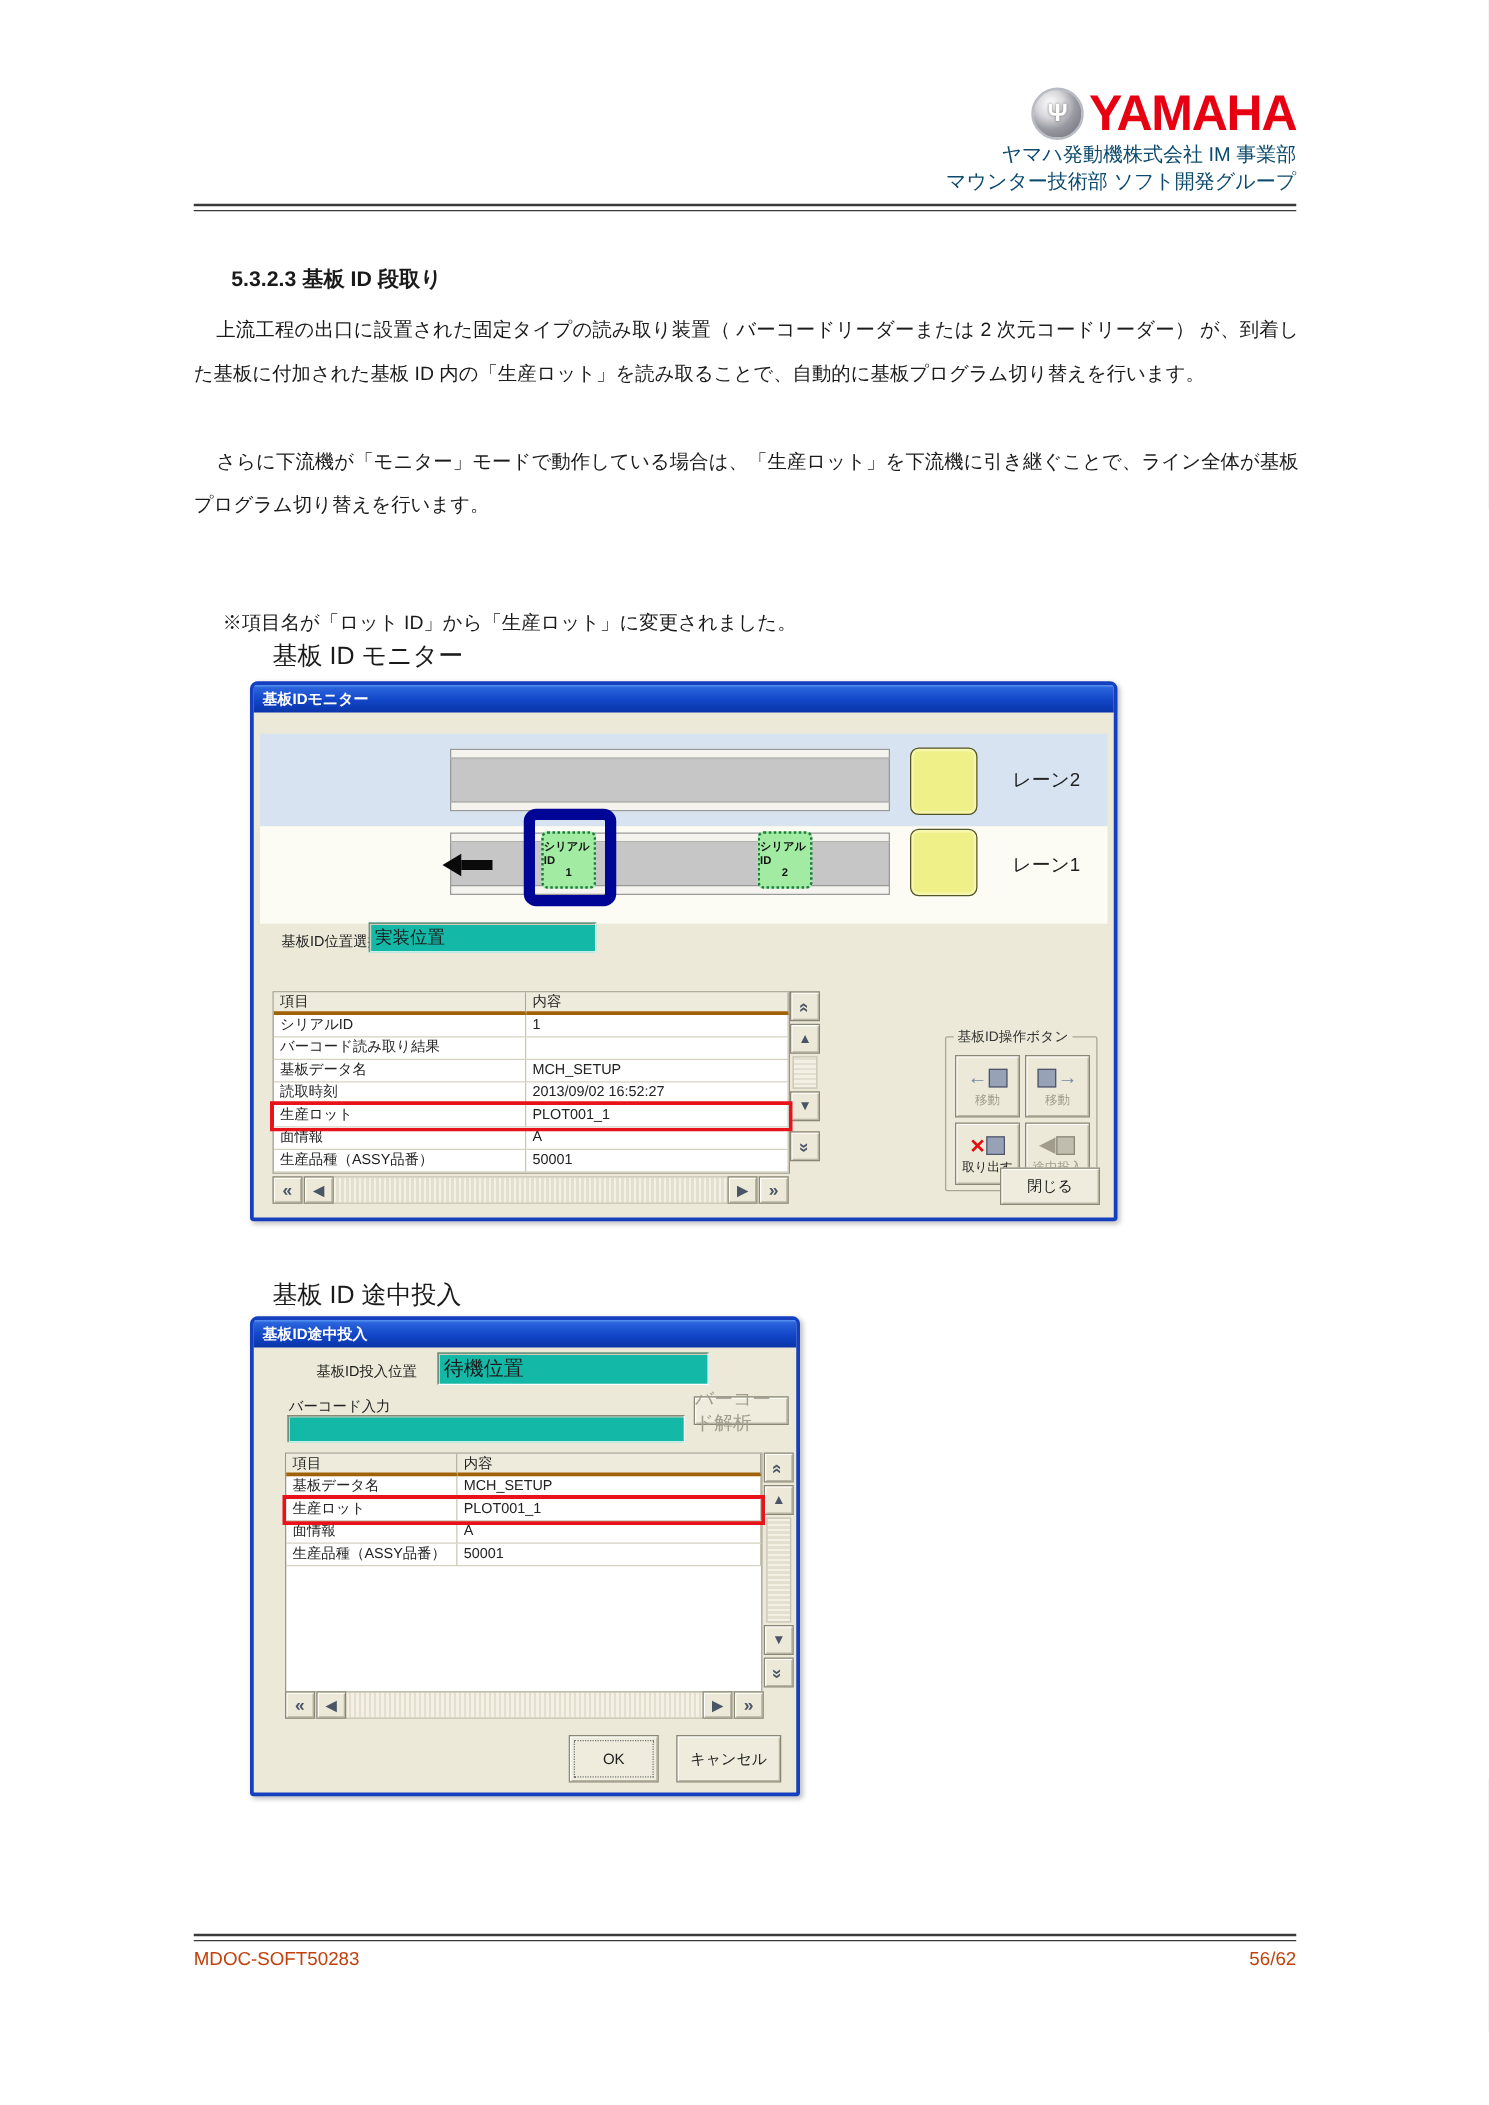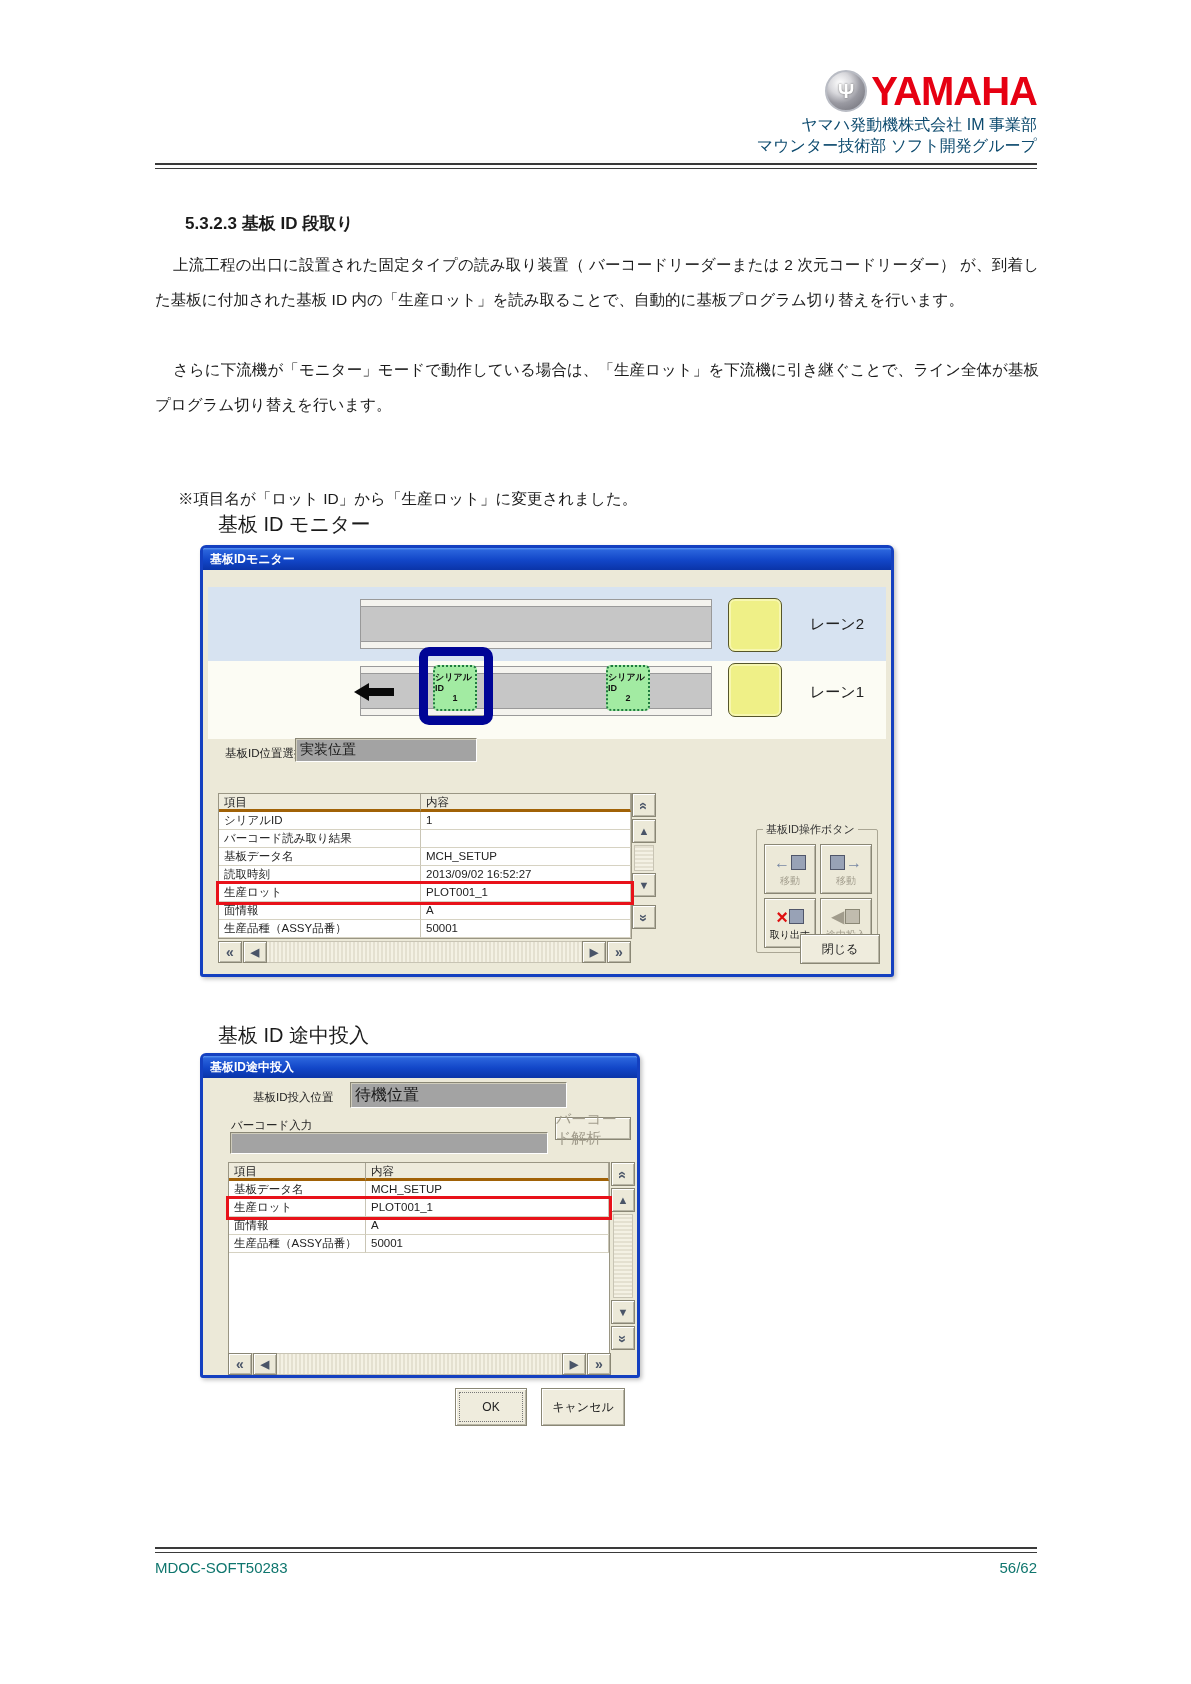--- a/index.html
+++ b/index.html
@@ -26,21 +26,21 @@
 
   
   .dlg{position:absolute;box-sizing:border-box;border:3px solid #1440c0;border-radius:6px 6px 3px 3px;
        background:#ece9d8;box-shadow:2px 2px 4px rgba(0,0,0,.25);}
   .tbar{position:absolute;left:0;right:0;top:0;height:22px;box-sizing:border-box;
         background:linear-gradient(180deg,#5a96f2 0%,#2a64dc 10%,#1246c8 55%,#0a34a8 100%);
         color:#fff;font-weight:bold;font-size:12px;line-height:22px;padding-left:7px;
         border-radius:2px 2px 0 0;}
   .lbl{font-size:11.5px;color:#222;white-space:nowrap;}
   .sunkbox{box-sizing:border-box;border:1px solid #8a8775;border-right-color:#fff;border-bottom-color:#fff;
-           background:#a3a3a3;box-shadow:inset 1px 1px 0 #cfccbc;padding:2px 4px;white-space:nowrap;overflow:hidden;}
+           background:#14b8a6;box-shadow:inset 1px 1px 0 #cfccbc;padding:2px 4px;white-space:nowrap;overflow:hidden;}
   .xpbtn{display:flex;align-items:center;justify-content:center;background:#efecdd;
          border:1px solid #8a8775;box-shadow:inset 1px 1px 0 #ffffff, inset -1px -1px 0 #b8b5a5;
          font-size:12px;color:#222;cursor:default;box-sizing:border-box;}
   .focus-inner{position:absolute;inset:3px;border:1px dotted #777;}
   .disabled-text{color:#a19c8c;}
 
   
   .lane-panel{position:absolute;overflow:visible;margin-top:11px;}
   .band{position:absolute;left:0;right:0;}
   .conveyor{position:absolute;}
@@ -86,21 +86,21 @@
          box-shadow:inset 1px 1px 0 #fff, inset -1px -1px 0 #b8b5a5;box-sizing:border-box;}
   .opbtn .icon-row{display:flex;align-items:center;gap:1px;height:20px;}
   .opbtn .blab{font-size:10px;line-height:11px;}
   .mini-board{width:13px;height:13px;background:#98a2b6;border:1px solid #50566a;}
   .mini-board.gray{background:#c0bcae;border-color:#8a8775;}
   .thick-arrow{font-size:16px;font-weight:bold;color:#7787a3;line-height:16px;}
   .thick-arrow.gray{color:#a19c8c;}
   .cross{font-size:20px;font-weight:bold;color:#e01010;line-height:18px;}
 
   .footer-row{position:absolute;left:155px;top:1559px;width:882px;display:flex;justify-content:space-between;
-              font-size:15px;color:#0f766e;}
+              font-size:15px;color:#c2410c;}
 </style>
 </head>
 <body>
 
 <div class="page">
 
   <div class="hdr">
     <div class="logo-row">
       <div class="emblem">
           <span>Ψ</span>
@@ -260,21 +260,21 @@
       </div>
     </div>
 
     <div class="xpbtn" style="position:absolute;left:597px;top:386px;width:80px;height:30px;">
       <span>閉じる</span>
     </div>
   </div>
 
   <div class="abs figlabel" style="left:218px;top:1022px;">基板 ID 途中投入</div>
 
-  <div class="dlg" style="left:200px;top:1053px;width:440px;height:325px;">
+  <div class="dlg" style="left:200px;top:1053px;width:440px;height:384px;">
     <div class="tbar">
       <span>基板ID途中投入</span>
     </div>
 
     <div class="abs lbl" style="left:50px;top:34px;">基板ID投入位置</div>
     <div class="abs sunkbox" style="left:147px;top:26px;width:217px;height:26px;font-size:16px;">待機位置</div>
 
     <div class="abs lbl" style="left:28px;top:62px;">バーコード入力</div>
     <div class="abs sunkbox" style="left:27px;top:76px;width:318px;height:22px;font-size:12px;"></div>
     <div class="xpbtn" style="position:absolute;left:352px;top:61px;width:76px;height:23px;font-size:15px;">

